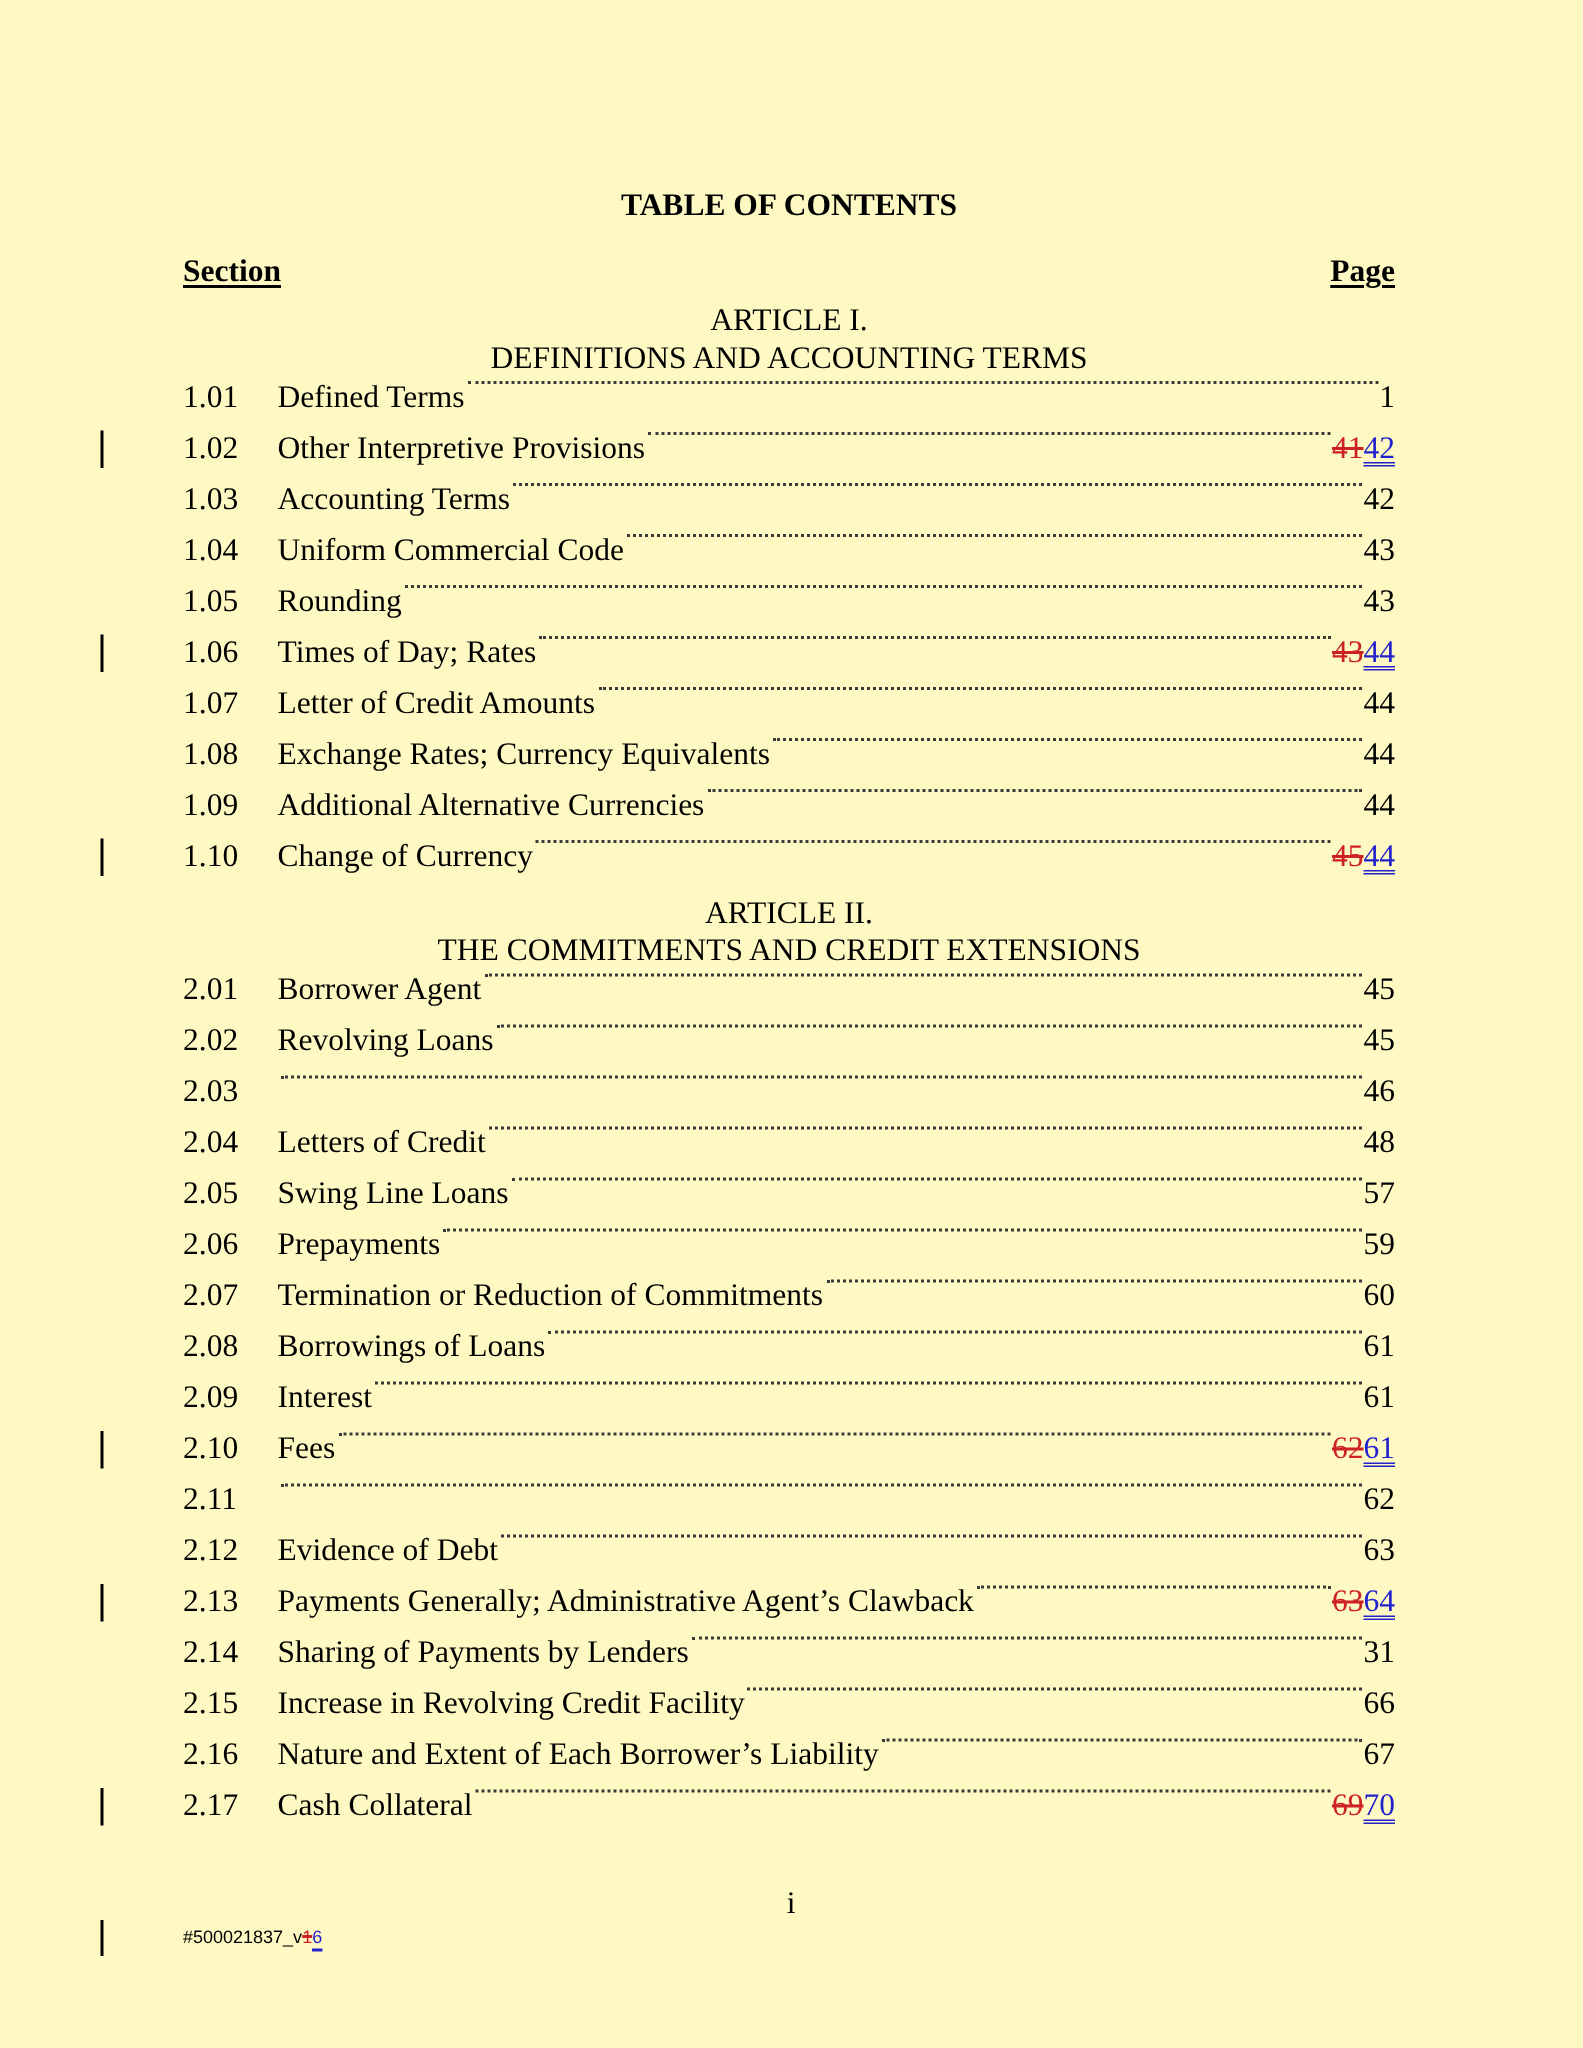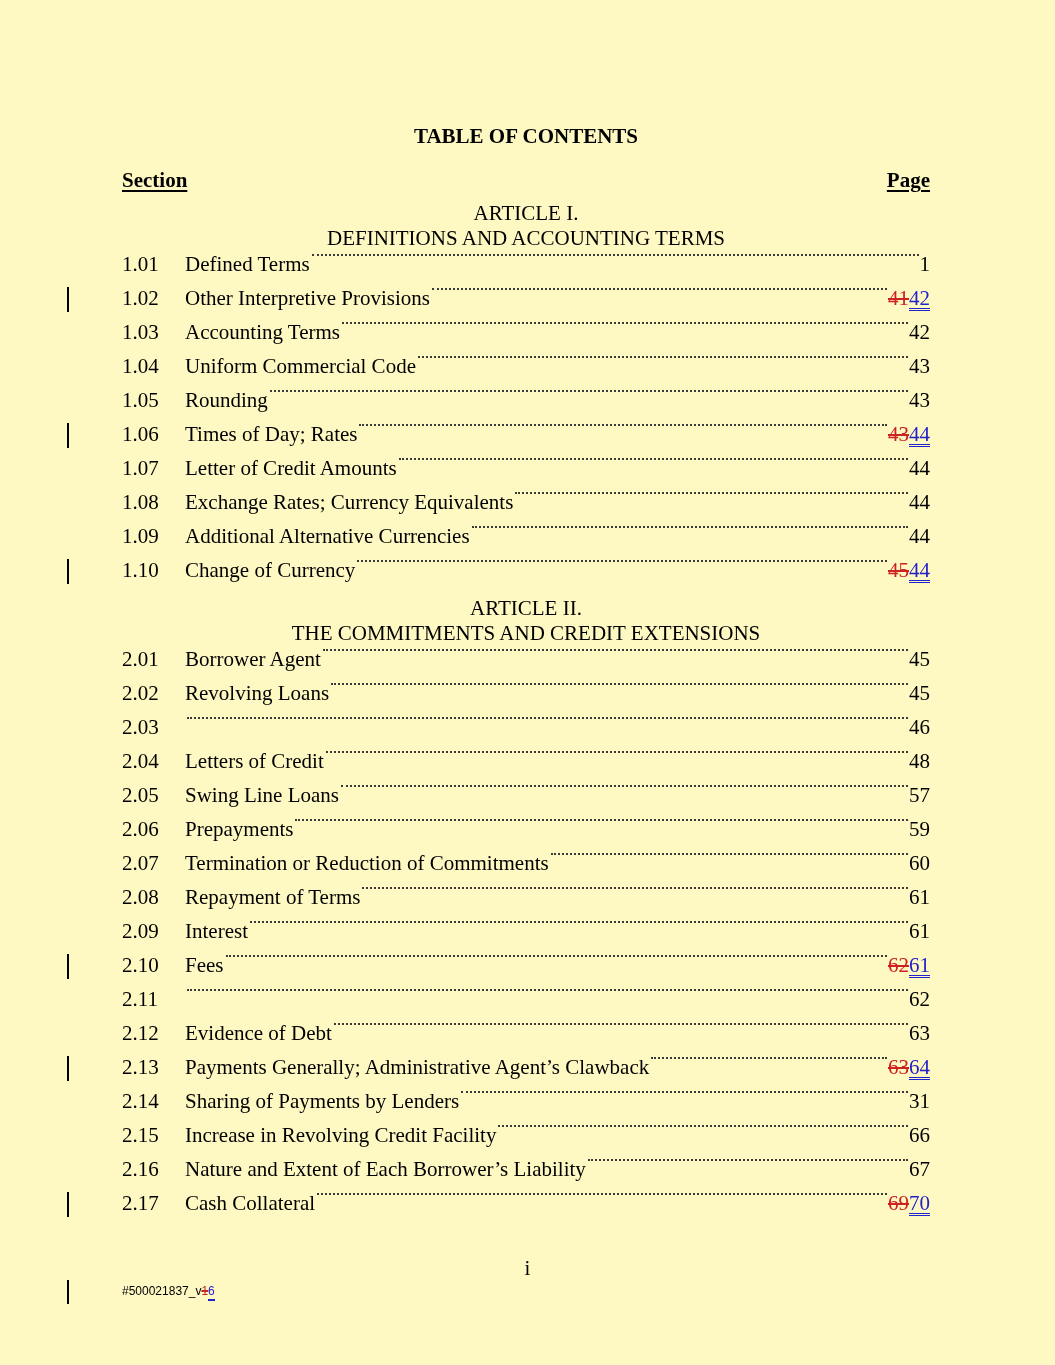--- a/index.html
+++ b/index.html
@@ -171,21 +171,21 @@
           <span class="toc-page">59</span>
         </div>
         <div class="toc-row">
           <span class="toc-num">2.07</span>
           <span class="toc-title">Termination or Reduction of Commitments</span>
           <span class="leader"></span>
           <span class="toc-page">60</span>
         </div>
         <div class="toc-row">
           <span class="toc-num">2.08</span>
-          <span class="toc-title">Repayment of Terms</span>
+          <span class="toc-title">Borrowings of Loans</span>
           <span class="leader"></span>
           <span class="toc-page">61</span>
         </div>
         <div class="toc-row">
           <span class="toc-num">2.09</span>
           <span class="toc-title">Interest</span>
           <span class="leader"></span>
           <span class="toc-page">61</span>
         </div>
         <div class="toc-row">

